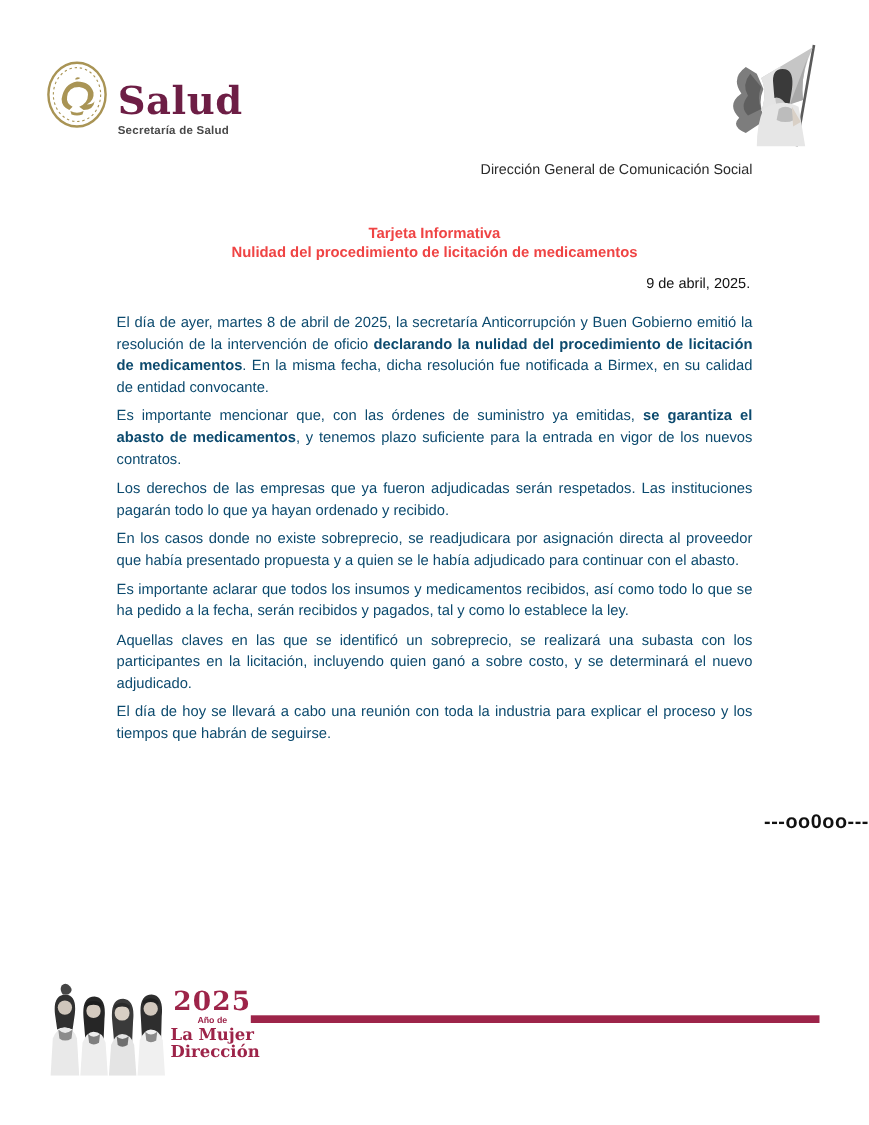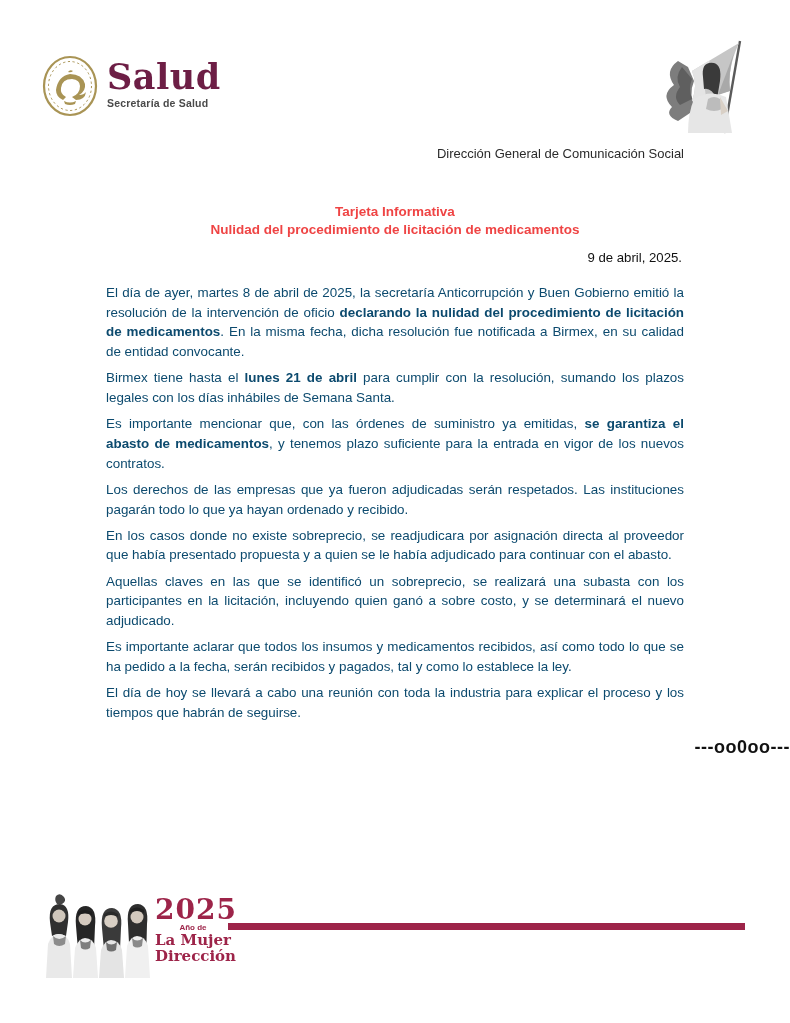--- a/index.html
+++ b/index.html
@@ -19,20 +19,21 @@
   .logo-block { position: absolute; left: 42px; top: 54px; display: flex; align-items: flex-start; }
   .seal { width: 56px; height: 64px; margin-right: 9px; }
   .logo-text { padding-top: 6px; }
   .logo-title {
     font-family: "DejaVu Serif", serif;
     font-weight: bold;
     font-size: 35px;
     line-height: 34px;
     color: #6d1e45;
     letter-spacing: 0.5px;
+    margin-top: 16px;
   }
   .logo-subtitle { font-size: 10.5px; font-weight: bold; color: #4a4a4a; margin-top: 3px; letter-spacing: 0.2px; }
   .header-photo { position: absolute; left: 648px; top: 33px; width: 118px; height: 103px; }
 
   .office-lines { position: absolute; right: 106px; top: 146px; text-align: right; }
   .office-line1 { font-size: 13px; color: #2b2b2b; }
   .office-line2 { font-size: 12px; color: #2b2b2b; margin-top: 2px; }
 
   
   .doc-title { position: absolute; left: 0; top: 204px; width: 100%; text-align: center; font-weight: bold; font-size: 13.5px; color: #ef4444; }
@@ -48,21 +49,21 @@
     color: #0c4a6e;
     margin-bottom: 6.5px;
   }
   .bold { font-weight: bold; }
 
   .separator { position: absolute; left: 0; top: 737px; width: 100%; text-align: right; font-weight: bold; font-size: 18px; color: #111; letter-spacing: 0.5px; }
 
   
   .footer-photo { position: absolute; left: 40px; top: 892px; width: 118px; height: 86px; }
   .year-block { position: absolute; left: 155px; top: 897px; width: 76px; text-align: center; color: #9d2449; }
-  .year-number { font-family: "DejaVu Serif", serif; font-weight: bold; font-size: 28px; line-height: 26px; letter-spacing: 1px; }
+  .year-number { font-family: "DejaVu Serif", serif; font-weight: bold; font-size: 24px; line-height: 26px; letter-spacing: 1px; }
   .year-caption { font-size: 8px; font-weight: bold; line-height: 9px; }
   .campaign { font-family: "DejaVu Serif", serif; font-weight: bold; font-size: 15px; line-height: 16px; }
   .footer-right { position: absolute; left: 228px; top: 918px; width: 517px; }
   .footer-address { text-align: center; font-size: 9.6px; color: #3a3a3a; letter-spacing: 0.1px; }
   .footer-bar { margin-top: 5px; height: 7px; width: 100%; background: #9d2449; }
 </style>
 </head>
 <body>
 
 <div class="page">
@@ -102,31 +103,30 @@
   <div class="doc-title">
     <div class="line1">Tarjeta Informativa</div>
     <div class="line2">Nulidad del procedimiento de licitación de medicamentos</div>
   </div>
 
   <div class="doc-date">9 de abril, 2025.</div>
 
   <div class="body-text">
     <p class="para"><span>El día de ayer, martes 8 de abril de 2025, la secretaría Anticorrupción y Buen Gobierno emitió la resolución de la intervención de oficio </span><span class="bold">declarando la nulidad del procedimiento de licitación de medicamentos</span><span>. En la misma fecha, dicha resolución fue notificada a Birmex, en su calidad de entidad convocante.</span></p>
 
-    <p class="para"><span>Birmex tiene hasta el </span><span class="bold">lunes 21 de abril</span><span> para cumplir con la resolución, sumando los plazos legales con los días inhábiles de Semana Santa.</span></p>
 
     <p class="para"><span>Es importante mencionar que, con las órdenes de suministro ya emitidas, </span><span class="bold">se garantiza el abasto de medicamentos</span><span>, y tenemos plazo suficiente para la entrada en vigor de los nuevos contratos.</span></p>
 
     <p class="para"><span>Los derechos de las empresas que ya fueron adjudicadas serán respetados. Las instituciones pagarán todo lo que ya hayan ordenado y recibido.</span></p>
 
     <p class="para"><span>En los casos donde no existe sobreprecio, se readjudicara por asignación directa al proveedor que había presentado propuesta y a quien se le había adjudicado para continuar con el abasto.</span></p>
 
+    <p class="para"><span>Es importante aclarar que todos los insumos y medicamentos recibidos, así como todo lo que se ha pedido a la fecha, serán recibidos y pagados, tal y como lo establece la ley.</span></p>
+
     <p class="para"><span>Aquellas claves en las que se identificó un sobreprecio, se realizará una subasta con los participantes en la licitación, incluyendo quien ganó a sobre costo, y se determinará el nuevo adjudicado.</span></p>
-
-    <p class="para"><span>Es importante aclarar que todos los insumos y medicamentos recibidos, así como todo lo que se ha pedido a la fecha, serán recibidos y pagados, tal y como lo establece la ley.</span></p>
 
     <p class="para"><span>El día de hoy se llevará a cabo una reunión con toda la industria para explicar el proceso y los tiempos que habrán de seguirse.</span></p>
   </div>
 
   <div class="separator">---oo0oo---</div>
 
   <svg class="footer-photo" viewBox="0 0 118 86">
 
     <path d="M10,30 Q8,12 20,12 Q30,13 28,30 L26,44 Q18,40 12,44 Z" fill="#303030"></path>
     <path d="M16,4 Q20,0 24,5 Q27,9 22,12 L17,12 Q14,8 16,4 Z" fill="#454545"></path>

